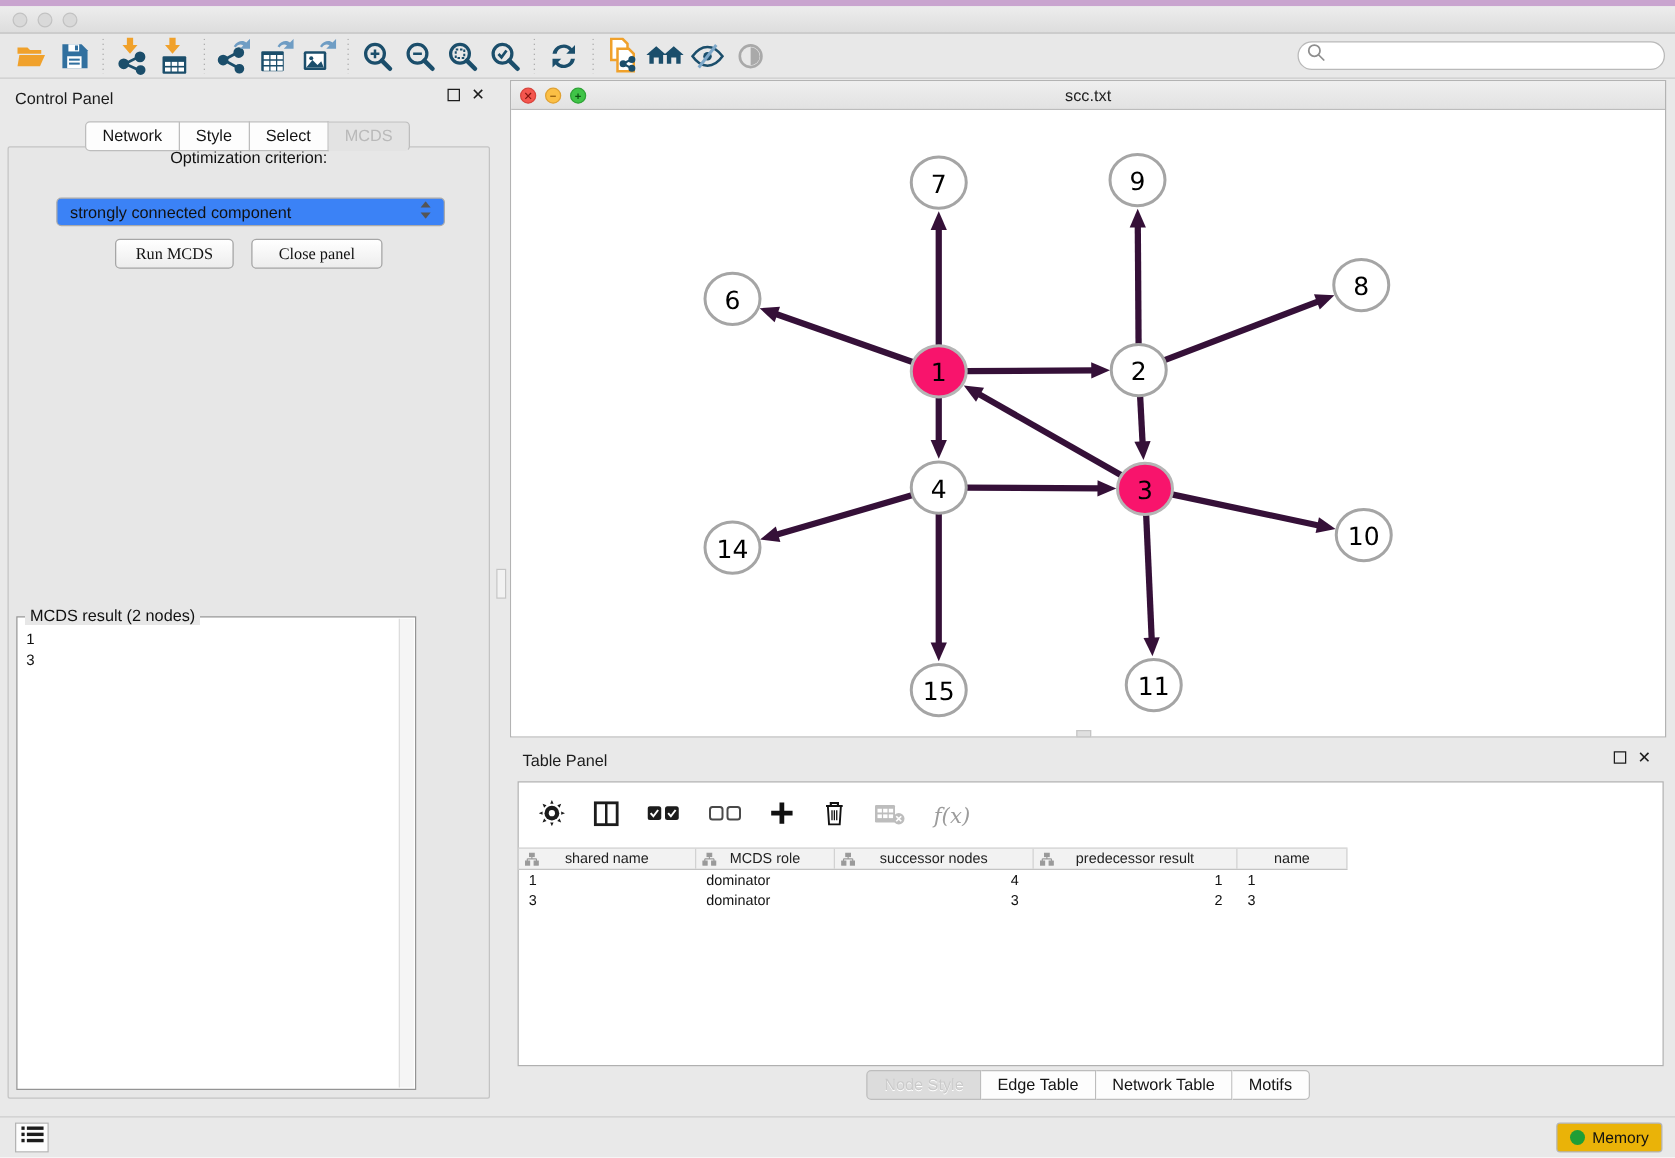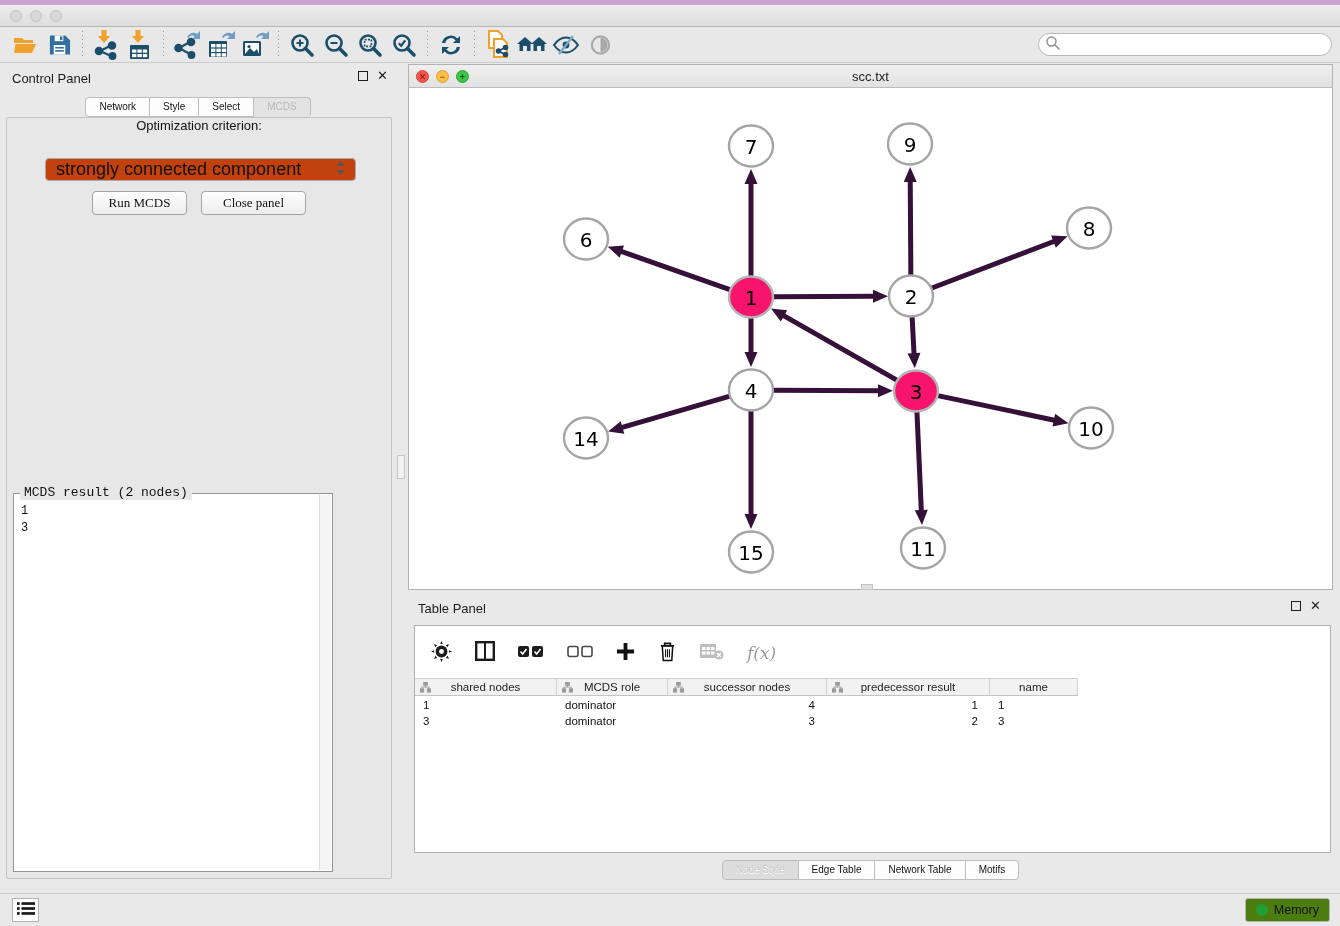--- a/index.html
+++ b/index.html
@@ -29,37 +29,37 @@
 
   
   #control-panel { position:absolute; left:0; top:64px; width:396px; height:816px; }
   #cp-header { position:relative; height:30px; }
   #cp-title { position:absolute; left:12px; top:7px; font-size:13px; color:#1c1c1c; }
   .win-btns { position:absolute; right:8px; top:7px; display:flex; gap:9px; align-items:center; }
   .float-ico { width:10px; height:10px; border:1.6px solid #1c1c1c; display:inline-block; }
   .close-ico { font-size:13px; font-weight:bold; color:#1c1c1c; line-height:10px; }
   #cp-tabs { position:absolute; left:0; top:33px; width:100%; display:flex; justify-content:center; z-index:2; }
   .tab { padding:3px 13px 4px; background:#fdfdfd; border:1px solid #bdbdbd; border-left:none;
-         font-size:10px; color:#141414; cursor:default; }
+         font-size:13px; color:#141414; cursor:default; }
   .tab:first-child { border-left:1px solid #bdbdbd; border-top-left-radius:4px; border-bottom-left-radius:4px; }
   .tab:last-child { border-top-right-radius:4px; border-bottom-right-radius:4px; }
   #cp-tabs .tab.active { background:#e3e3e3; color:#b9b9b9; border-bottom-color:#e3e3e3; }
   #cp-body { position:absolute; left:6px; top:53px; right:4px; bottom:1px; background:#e7e7e7;
              border:1px solid #c3c3c3; border-radius:2px; }
   #opt-label { text-align:center; font-size:13px; color:#111; }
-  #criterion { position:absolute; left:38px; top:40px; width:311px; height:23px; background:#c2410c;
+  #criterion { position:absolute; left:38px; top:40px; width:311px; height:23px; background:#3b82f6;
                border:1px solid #aaa; border-radius:4px; display:flex; align-items:center;
-               padding:0 10px; font-size:18px; color:#111; }
+               padding:0 10px; font-size:13px; color:#111; }
   #criterion .stepper { margin-left:auto; }
   #cp-buttons { position:absolute; left:0; top:73px; width:100%; display:flex; justify-content:center; gap:14px; }
   .btn { background:linear-gradient(#ffffff,#ededed); border:1px solid #a6a6a6; border-radius:4px;
          font-size:13px; color:#111; padding:3px 0; text-align:center;font-family:Liberation Serif, serif; }
   #run-btn { width:95px; } #closepanel-btn { width:105px; }
   #result-box { position:absolute; left:6px; top:375px; width:320px; height:379px;
-                border:1px solid #949494; background:#fff;font-family:Liberation Mono, monospace; }
+                border:1px solid #949494; background:#fff; }
   #result-legend { position:absolute; top:-9px; left:6px; background:#e7e7e7; padding:0 4px;
                    font-size:13px; color:#111; }
   #result-lines { padding:9px 0 0 7px; font-size:12px; color:#111; line-height:17px; }
   #result-scroll { position:absolute; top:1px; right:1px; bottom:1px; width:12px; background:#f5f5f5;
                    border-left:1px solid #ddd; }
 
   
   #net-window { position:absolute; left:408px; top:64px; width:925px; height:526px;
                 border:1px solid #b3b3b3; background:#fff; }
   #net-titlebar { position:absolute; left:0; top:0; right:0; height:23px;
@@ -95,21 +95,21 @@
   .tcell.left { padding-left:8px; text-align:left; }
   .tcell.right { padding-right:12px; text-align:right; }
   #tp-tabs { position:absolute; left:0; bottom:10px; width:100%; display:flex; justify-content:center; }
   #tp-tabs .tab.active { background:#dcdcdc; color:#cacaca; text-shadow:0 1px 0 #fff; }
 
   
   #status-bar { position:absolute; left:0; bottom:0; width:1340px; height:33px; background:#e9e9e9;
                 border-top:1px solid #cdcdcd; }
   #tasks-btn { position:absolute; left:12px; top:4px; width:27px; height:24px; background:#fdfdfd;
                border:1px solid #b4b4b4; display:flex; align-items:center; justify-content:center; }
-  #memory-btn { position:absolute; right:10px; top:4px; height:24px; background:#4d7c0f;
+  #memory-btn { position:absolute; right:10px; top:4px; height:24px; background:#eab308;
                 border:1px solid #b4b4b4; border-radius:3px; display:flex; align-items:center;
                 gap:6px; padding:0 10px; font-size:12.5px; color:#111; }
   #memory-dot { width:12px; height:12px; border-radius:50%; background:#1f9e36; }
 </style>
 </head>
 <body>
 
 <div id="app">
   <div id="top-strip"></div>
 
@@ -518,21 +518,21 @@
       <div id="tbl-head">
           <div class="hcell" style="width: 142px;">
             <span class="hicon"><svg width="11" height="11" viewBox="0 0 12 11">
                 <g fill="#9a9a9a" stroke="#9a9a9a">
                   <rect x="4" y="0" width="4" height="3"></rect>
                   <rect x="0" y="7" width="4" height="3.5"></rect>
                   <rect x="8" y="7" width="4" height="3.5"></rect>
                   <path d="M6 3v2M2 5h8M2 5v2M10 5v2" fill="none" stroke-width="1"></path>
                 </g>
               </svg></span>
-            <span>shared nodes</span>
+            <span>shared name</span>
           </div>
           <div class="hcell" style="width: 111px;">
             <span class="hicon"><svg width="11" height="11" viewBox="0 0 12 11">
                 <g fill="#9a9a9a" stroke="#9a9a9a">
                   <rect x="4" y="0" width="4" height="3"></rect>
                   <rect x="0" y="7" width="4" height="3.5"></rect>
                   <rect x="8" y="7" width="4" height="3.5"></rect>
                   <path d="M6 3v2M2 5h8M2 5v2M10 5v2" fill="none" stroke-width="1"></path>
                 </g>
               </svg></span>

